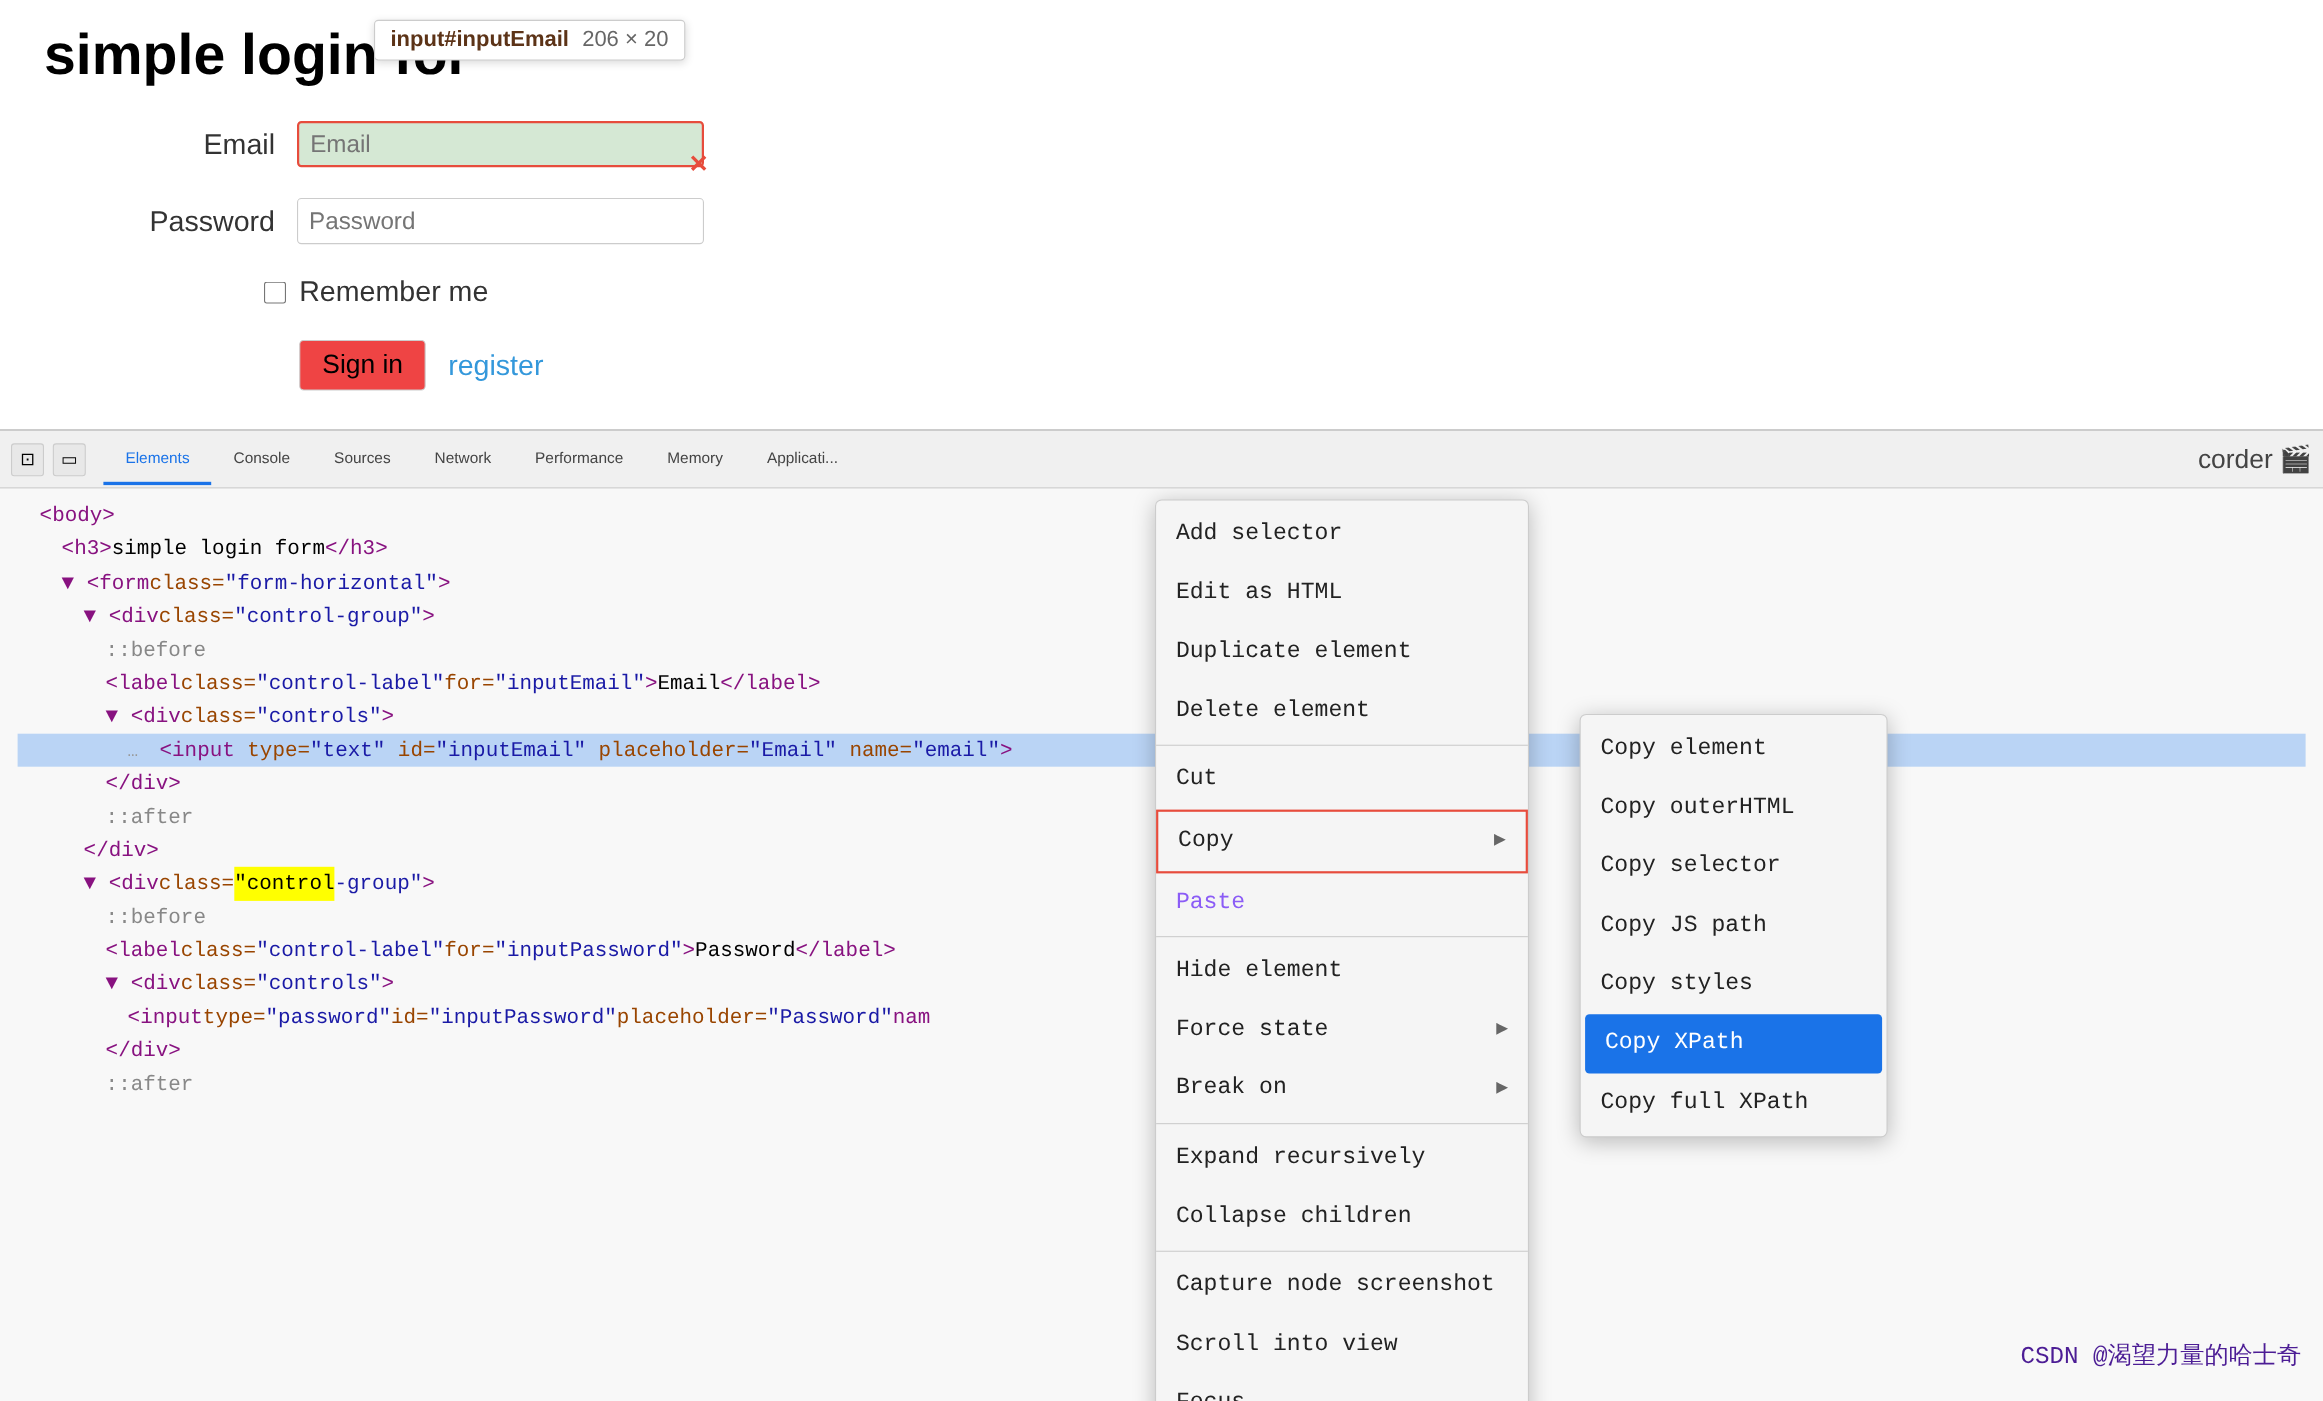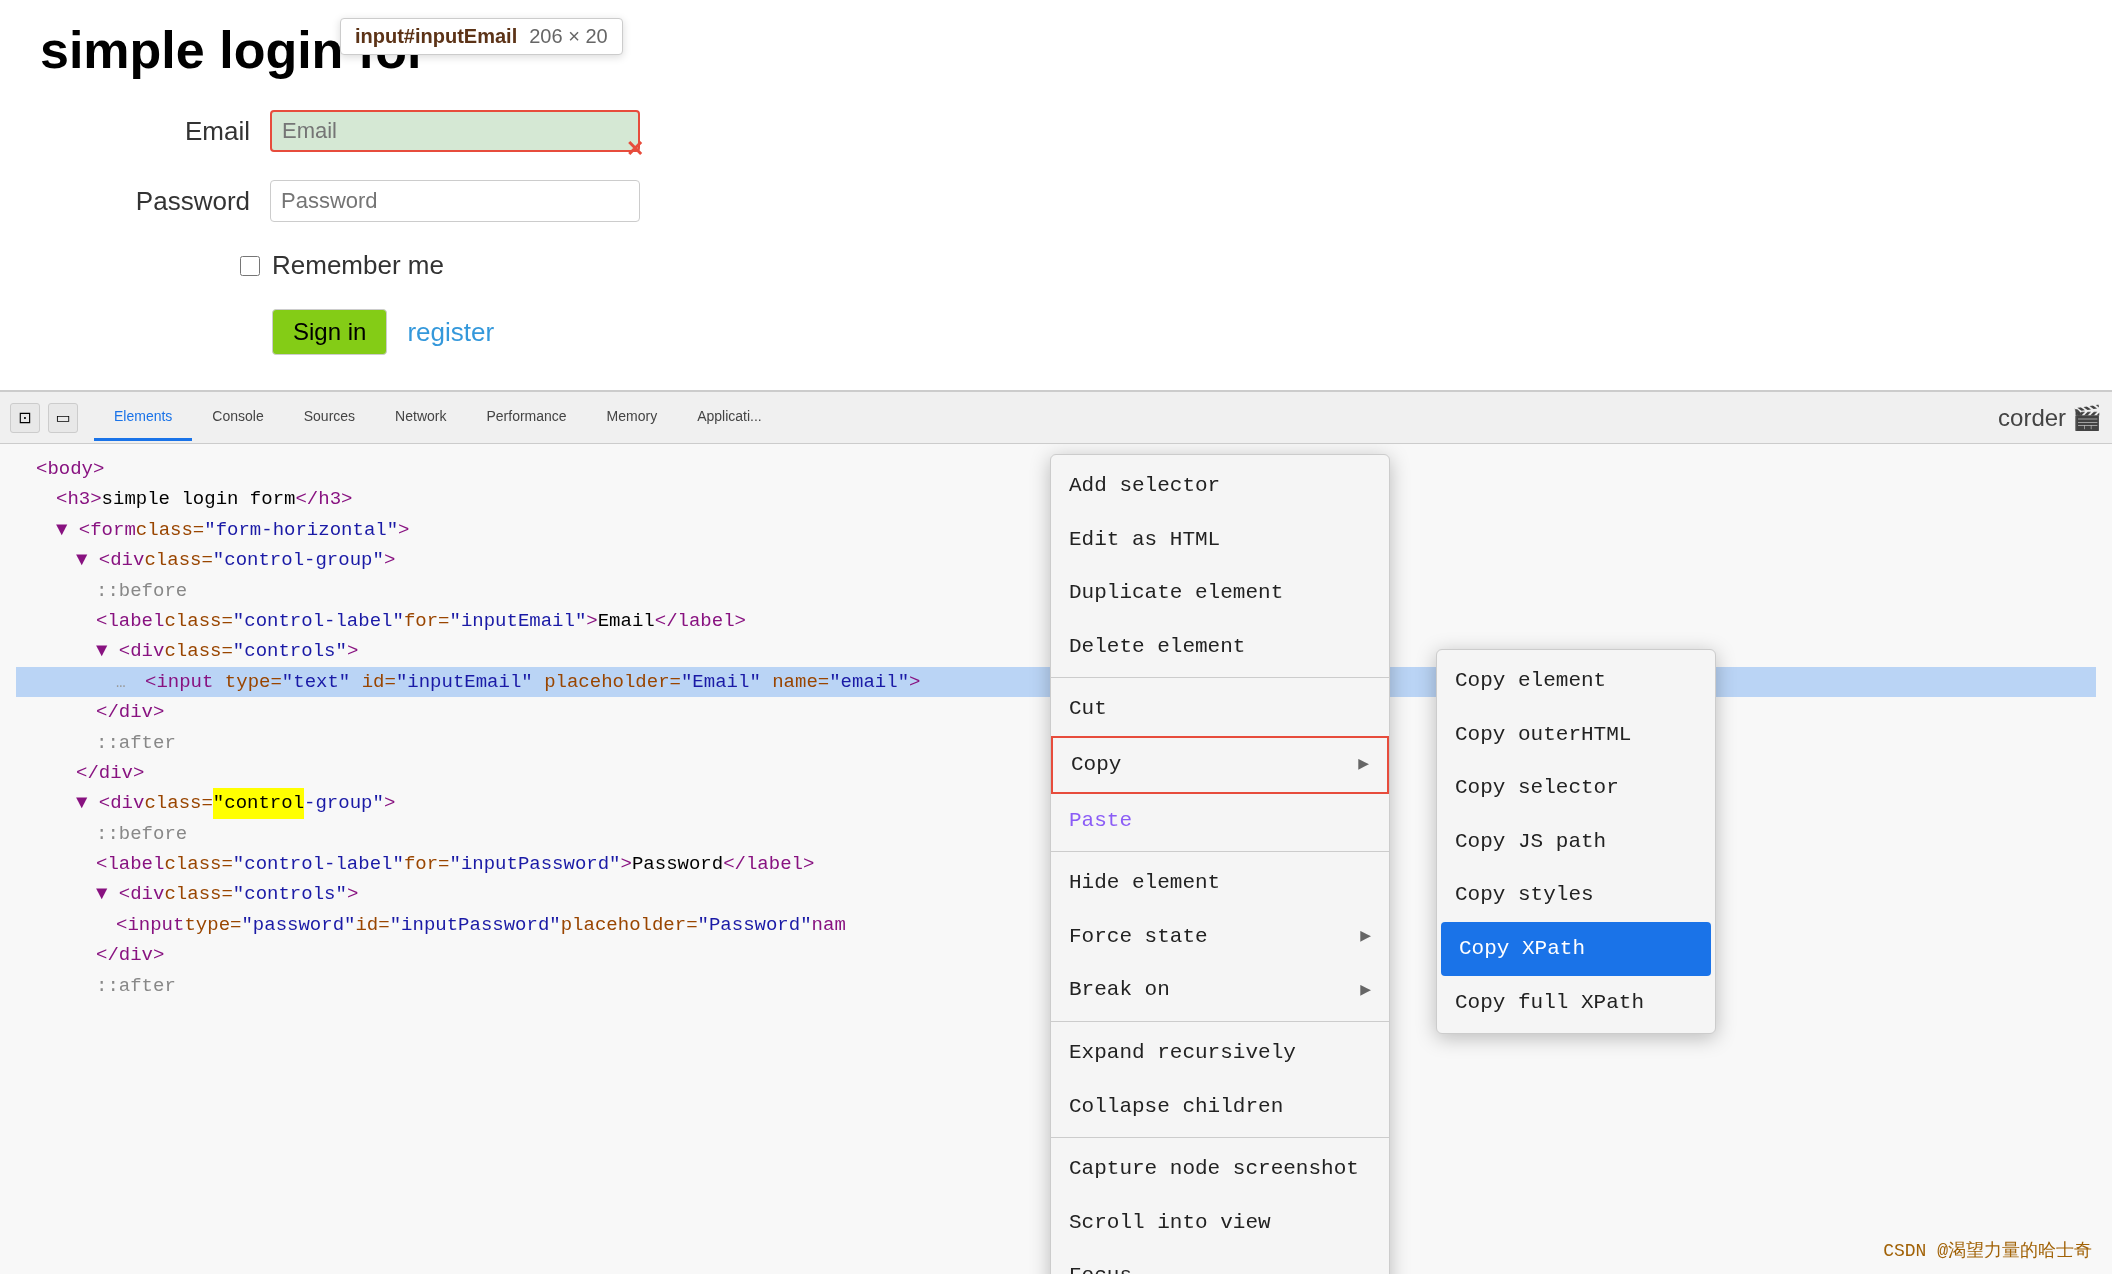--- a/index.html
+++ b/index.html
@@ -78,21 +78,21 @@
       align-items: center;
       margin-left: 152px;
       gap: 20px;
     }
 
     .signin-btn {
       font-size: 24px;
       padding: 8px 20px;
       border: 1px solid #ccc;
       border-radius: 4px;
-      background: #84cc16;
+      background: #ef4444;
       cursor: pointer;
     }
 
     .register-link {
       font-size: 26px;
       color: #3498db;
       cursor: pointer;
       text-decoration: none;
     }
 
@@ -285,24 +285,24 @@
 
     .submenu-item.active-item {
       background: #1a73e8;
       color: #fff;
       border-radius: 4px;
       margin: 0 4px;
     }
 
     .watermark {
       position: absolute;
-      bottom: 8px;
+      bottom: 23px;
       right: 20px;
-      font-size: 18px;
-      color: #a16207;
+      font-size: 22px;
+      color: #4c1d95;
     }
 
     .email-x {
       position: absolute;
       top: 26px;
       left: 356px;
       color: #e74c3c;
       font-size: 22px;
       font-weight: bold;
     }

